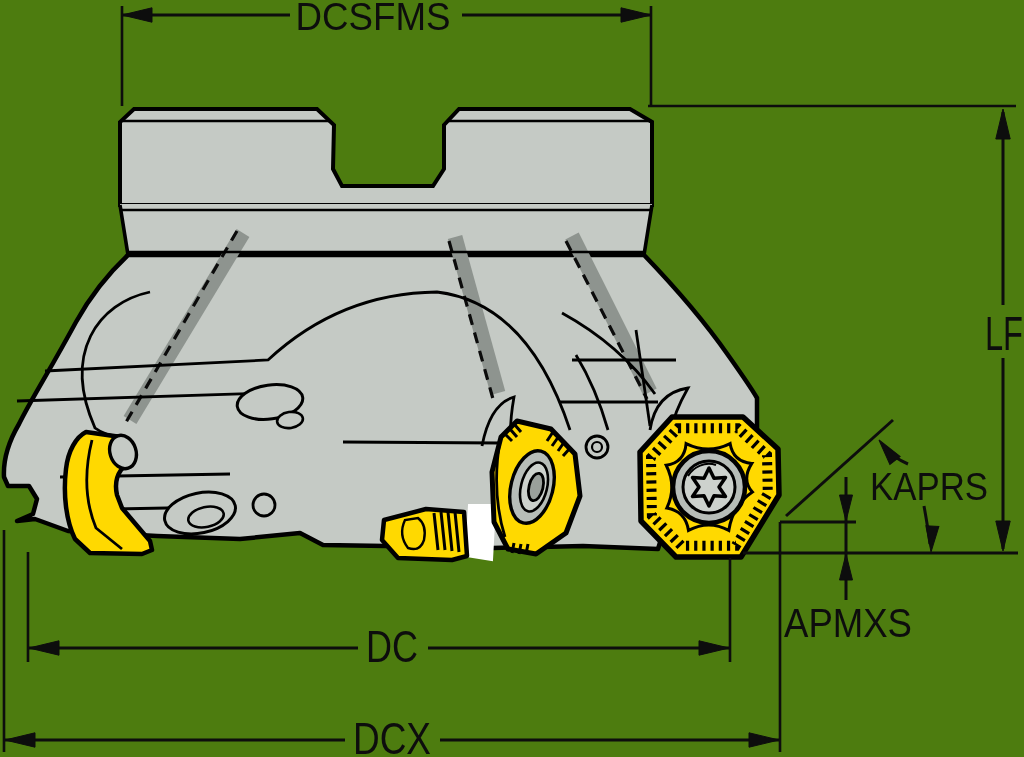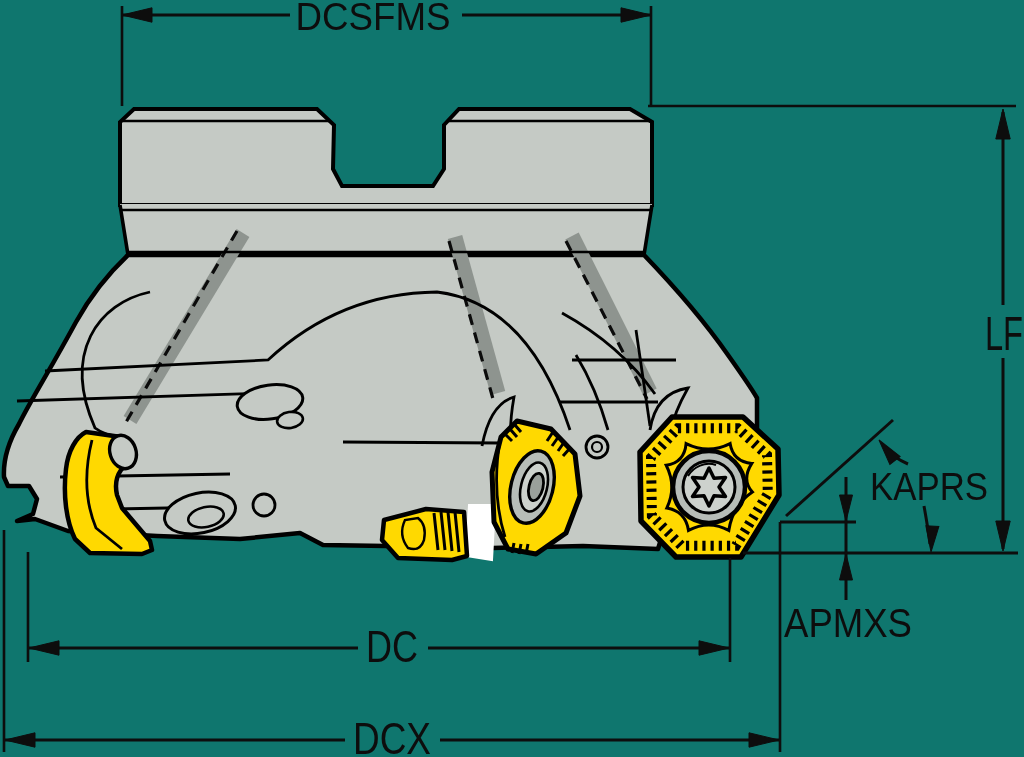--- a/index.html
+++ b/index.html
@@ -1,17 +1,17 @@
 <!DOCTYPE html>
 <html><head>
 <meta charset="utf-8">
 <style>
   html,body { margin:0; padding:0; background:#ffffff; }
   .stage {
-    width:1024px; height:757px; position:relative; background:#0f766e;
+    width:1024px; height:757px; position:relative; background:#4d7c0f;
     font-family:"Liberation Sans", sans-serif; overflow:hidden;
   }
   svg { display:block; }
   text {
     font-family:"Liberation Sans", sans-serif;
     fill:#0d0d0d;
   }
 </style>
 </head>
 <body>

